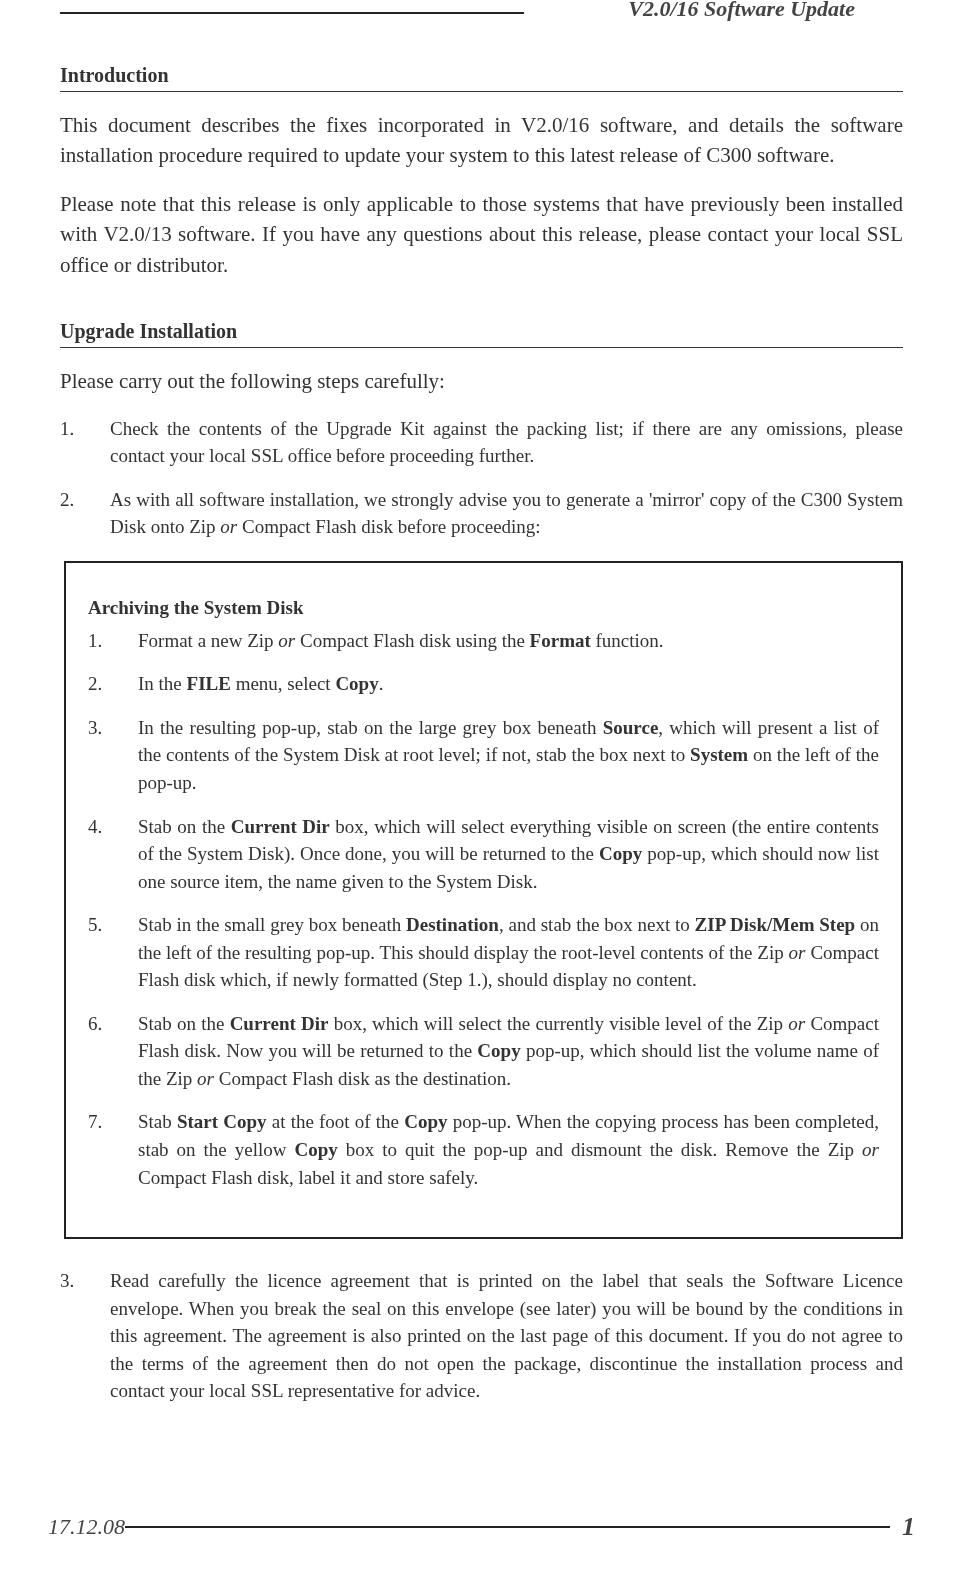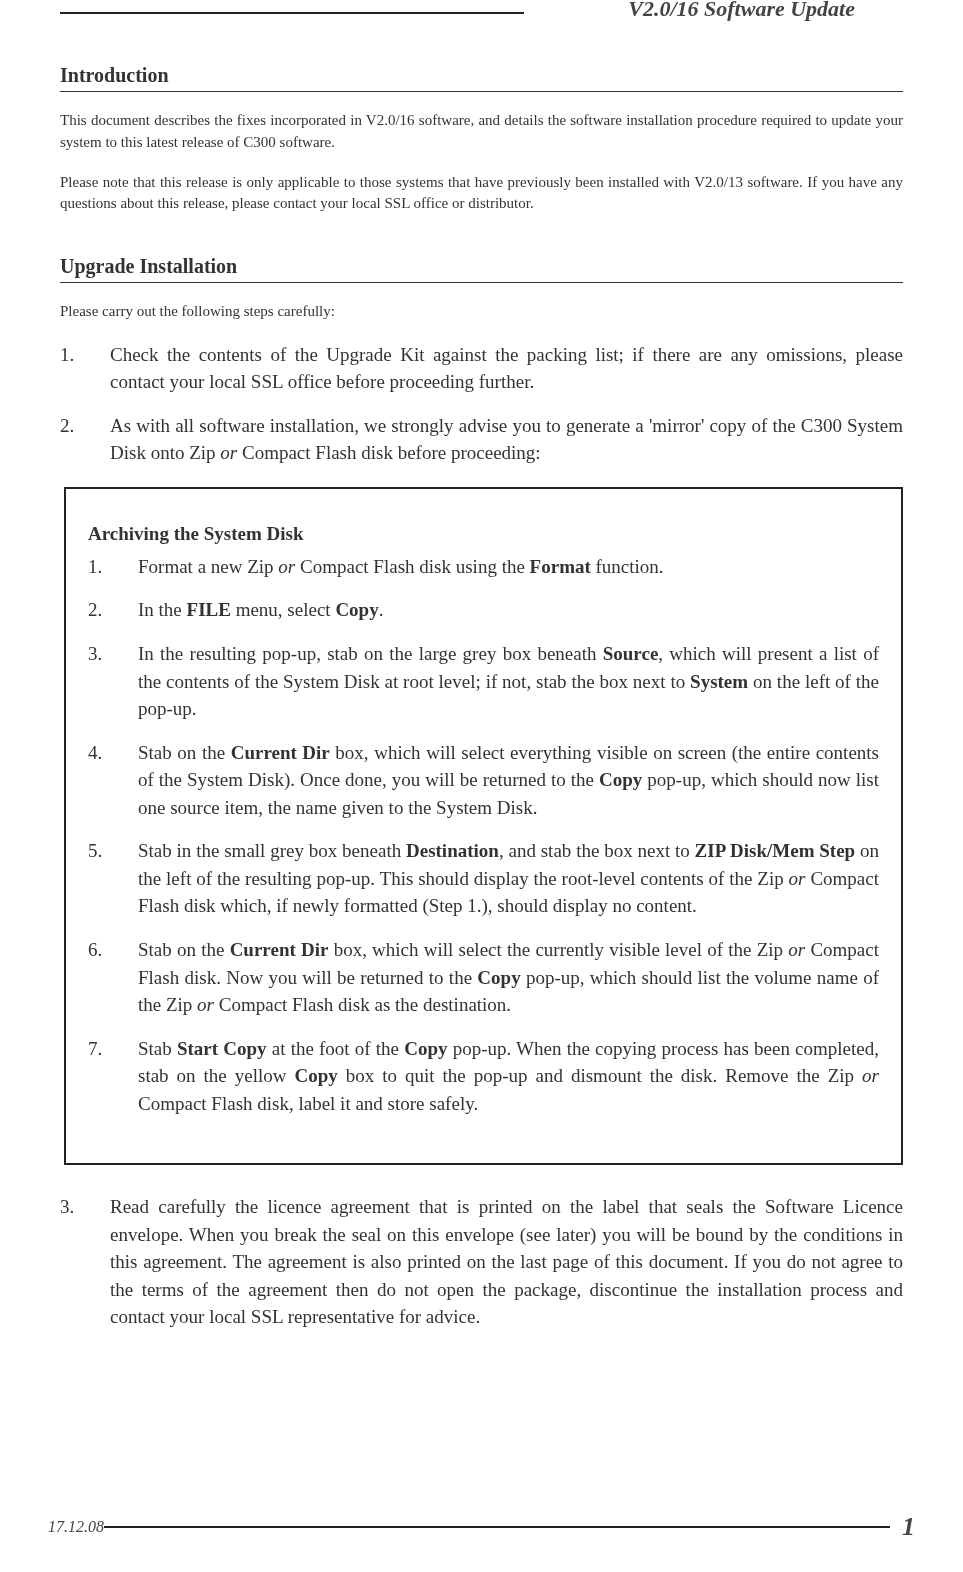--- a/index.html
+++ b/index.html
@@ -37,21 +37,21 @@
     font-weight: bold;
     margin: 50px 0 4px 0;
     color: #333;
   }
   .section-underline {
     border: none;
     border-top: 1.5px solid #333;
     margin: 0 0 18px 0;
   }
   p.body {
-    font-size: 15px;
+    font-size: 21px;
     line-height: 1.45;
     margin: 0 0 18px 0;
     text-align: justify;
     color: #333;
   }
   ol.main-list, ol.inner-list {
     list-style: none;
     padding: 0;
     margin: 0 0 18px 0;
   }
@@ -83,21 +83,21 @@
   .footer {
     position: absolute;
     bottom: 30px;
     left: 48px;
     right: 48px;
     display: flex;
     align-items: center;
   }
   .footer .date {
     font-style: italic;
-    font-size: 16px;
+    font-size: 22px;
     color: #444;
     margin-right: 0;
   }
   .footer .line {
     flex: 1;
     border-top: 2px solid #222;
     height: 0;
   }
   .footer .pagenum {
     font-style: italic;

